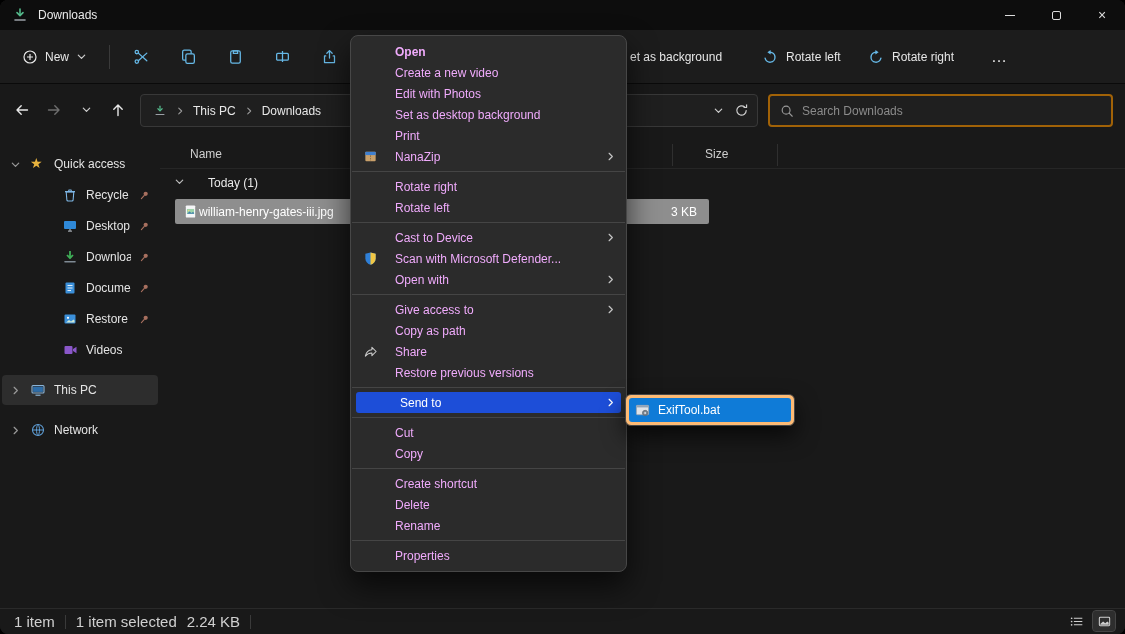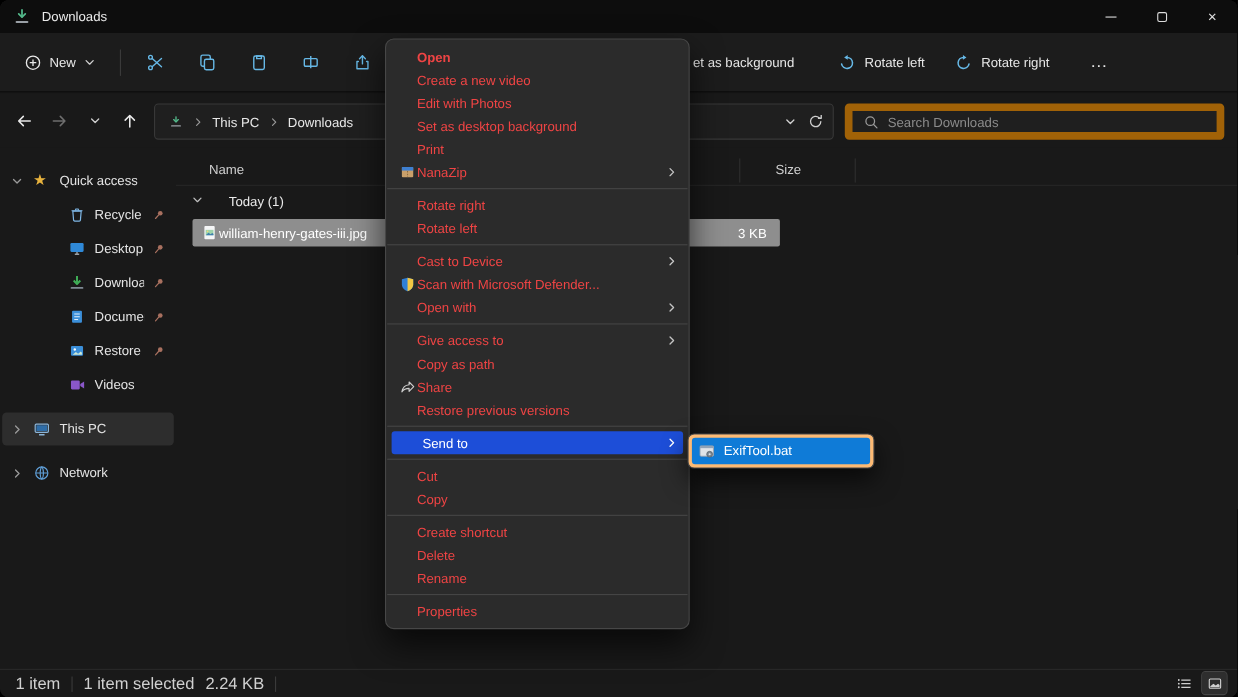--- a/index.html
+++ b/index.html
@@ -40,21 +40,21 @@
   .nbtn{width:28px;height:28px;display:flex;align-items:center;justify-content:center;
         border-radius:4px;color:#e8e8e8}
   .nbtn.disabled{color:#6e6e6e}
   .addressbar{position:absolute;left:140px;top:9px;width:618px;height:33px;background:#1f1f1f;
               border:1px solid #383838;border-radius:4px;display:flex;align-items:center;padding:0 8px}
   .addressbar .aicon{display:flex;margin:0 4px}
   .crumb-chev{color:#9a9a9a;display:flex;margin:0 4px}
   .crumb{color:#e8e8e8;padding:2px 4px;border-radius:3px}
   .addr-right{margin-left:auto;display:flex;align-items:center;gap:10px;color:#cfcfcf}
   .searchbox{position:absolute;left:768px;top:9px;width:345px;height:33px;background:#1f1f1f;
-             border:7px solid #a16207;border-radius:4px;display:flex;align-items:center;padding:0 10px;gap:8px}
+             border:2px solid #a16207;border-radius:4px;display:flex;align-items:center;padding:0 10px;gap:8px}
   .searchbox svg{flex:none;color:#9a9a9a}
   .searchbox input{flex:1;background:transparent;border:none;outline:none;color:#e8e8e8;
                    font-family:"Liberation Sans",sans-serif;font-size:12px}
   .searchbox input::placeholder{color:#8b8b8b}
 
   
   .sidebar{position:absolute;top:134px;left:0;width:160px;bottom:26px;background:#191919;padding-top:14px}
   .srow{display:flex;align-items:center;height:30px;margin:1px 2px;border-radius:4px;padding:0 8px;gap:8px;color:#e4e4e4}
   .srow .chev{width:12px;display:flex;color:#9a9a9a;flex:none}
   .srow .indent{width:44px;flex:none}
@@ -85,22 +85,22 @@
              font-size:15px;color:#d0d0d0;gap:10px}
   .st-sep{width:1px;height:14px;background:#3a3a3a}
   .viewbtns{position:absolute;right:10px;top:2px;display:flex;gap:6px}
   .vbtn{width:22px;height:20px;display:flex;align-items:center;justify-content:center;border-radius:3px}
   .vbtn.active{background:#2e2e2e;outline:1px solid #454545}
 
   
   .ctx{position:absolute;left:350px;top:35px;width:277px;background:#2b2b2b;
        border:1px solid #474747;border-radius:8px;padding:5px 0;z-index:50;
        box-shadow:0 14px 30px rgba(0,0,0,.65)}
-  .ci{position:relative;height:21px;display:flex;align-items:center;padding-left:28px;
-      padding-right:26px;color:#ef4444;font-size:12px;white-space:nowrap}
+  .ci{position:relative;height:21px;display:flex;align-items:center;padding-left:44px;
+      padding-right:26px;color:#f0abfc;font-size:12px;white-space:nowrap}
   .ci.bold .lbl{font-weight:bold}
   .ci .mi{position:absolute;left:12px;width:16px;height:16px;display:flex}
   .ci .arr{position:absolute;right:10px;display:flex;color:#c4c4c4}
   .sep{height:1px;background:#454545;margin:4px 1px}
   .ci.hl{background:#1d4ed8;margin:0 5px;border-radius:3px;color:#fff}
   .ci.hl .arr{right:5px;color:#fff}
 
   
   .sub{position:absolute;left:625px;top:394px;width:170px;background:#fdba74;
        border:1px solid #474747;border-radius:6px;padding:3px;z-index:60;

